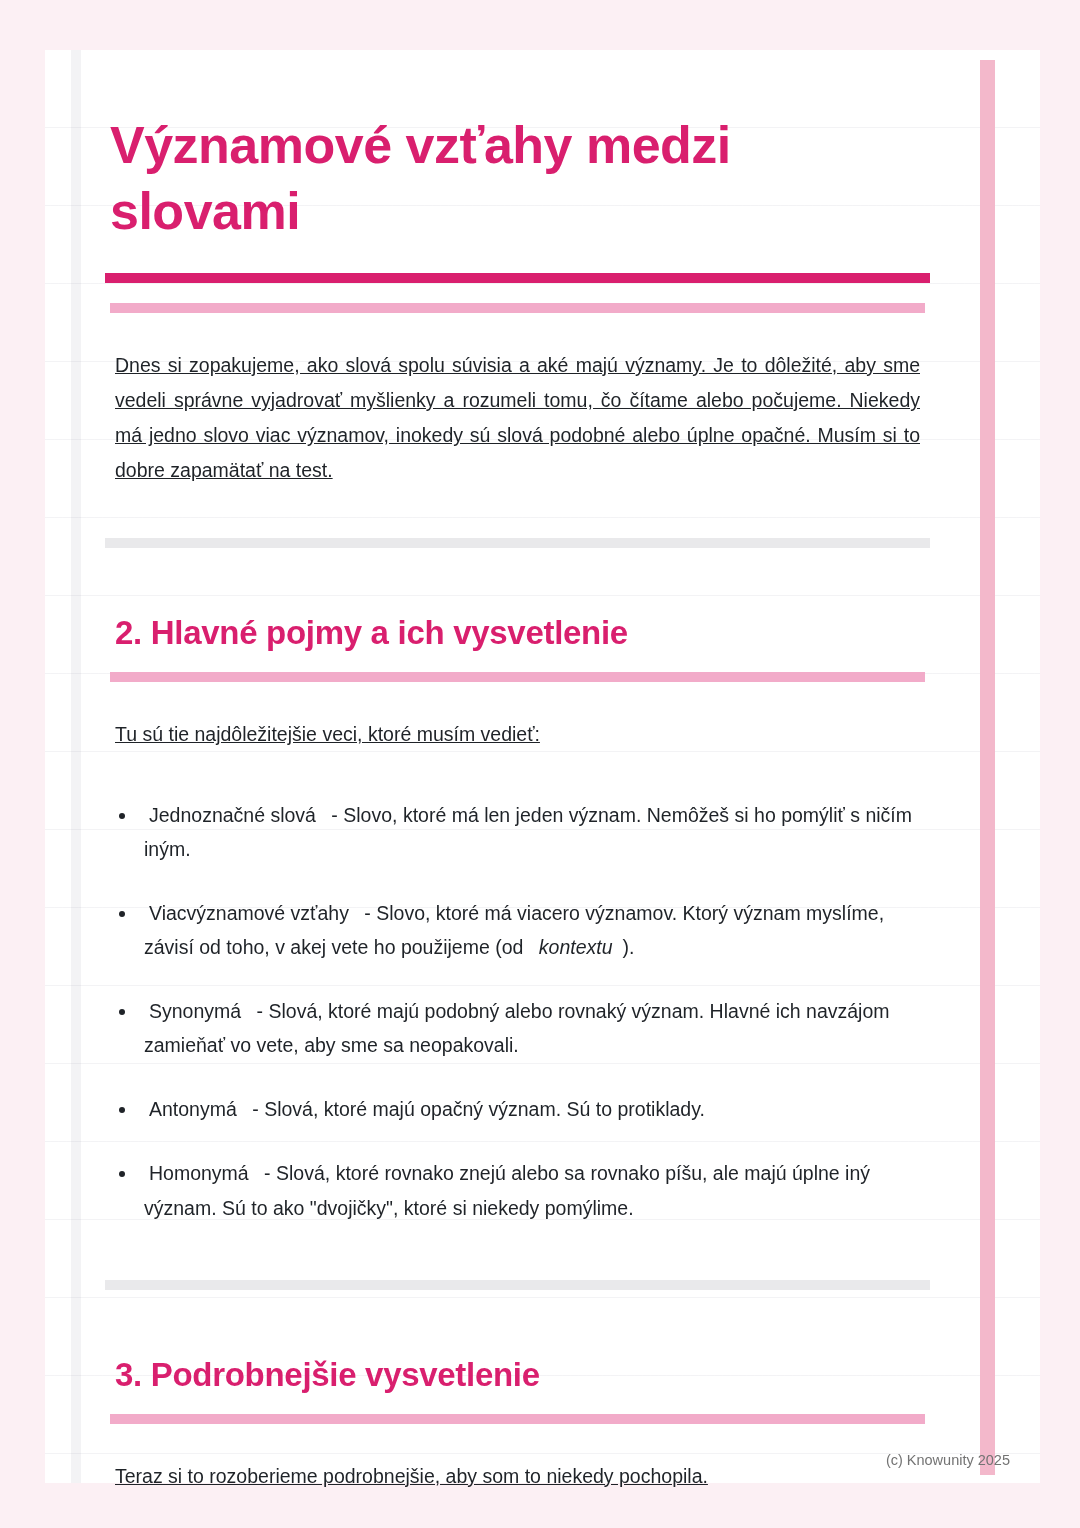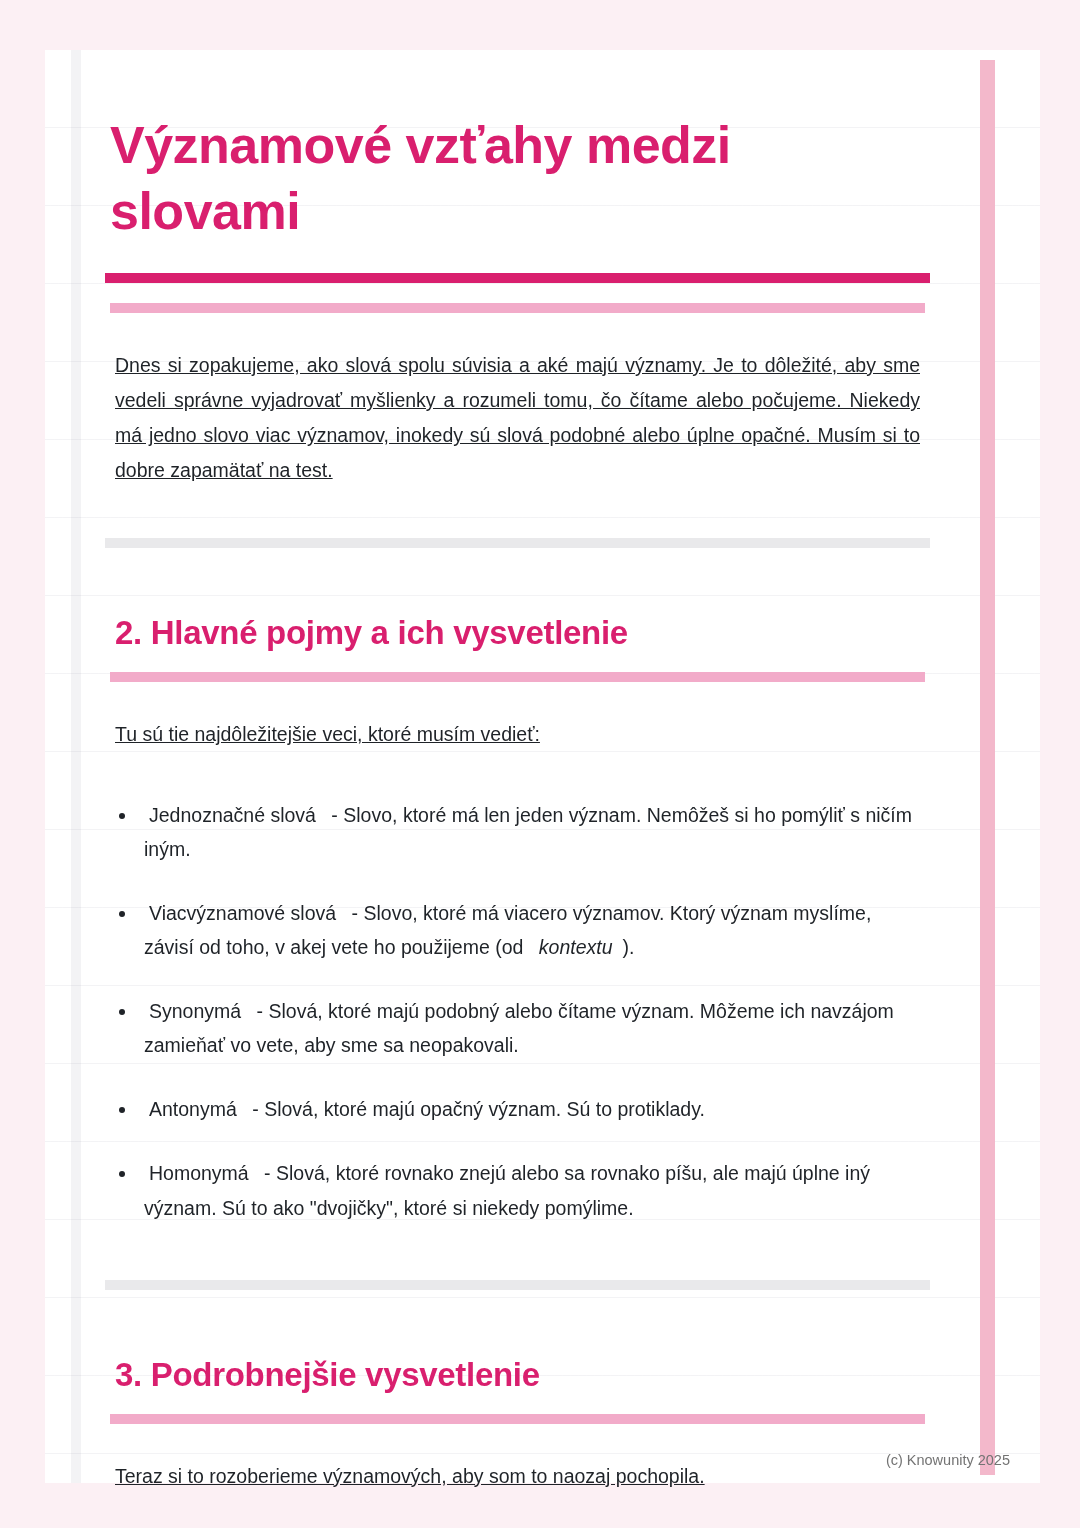--- a/index.html
+++ b/index.html
@@ -142,33 +142,33 @@
 
     <hr class="soft-divider">
 
     <section>
       <h2 class="section-heading">2. Hlavné pojmy a ich vysvetlenie</h2>
       <div class="heading-underline"></div>
       <p class="body-text">Tu sú tie najdôležitejšie veci, ktoré musím vedieť:</p>
 
       <ul class="term-list">
         <li><strong>Jednoznačné slová</strong><span> - Slovo, ktoré má len jeden význam. Nemôžeš si ho pomýliť s ničím iným.</span><em></em><span></span></li>
-        <li><strong>Viacvýznamové slová</strong><span> - Slovo, ktoré má viacero významov. Ktorý význam myslíme, závisí od toho, v akej vete ho použijeme (od </span><em>kontextu</em><span>).</span></li>
-        <li><strong>Synonymá</strong><span> - Slová, ktoré majú podobný alebo čítame význam. Môžeme ich navzájom zamieňať vo vete, aby sme sa neopakovali.</span><em></em><span></span></li>
+        <li><strong>Viacvýznamové vzťahy</strong><span> - Slovo, ktoré má viacero významov. Ktorý význam myslíme, závisí od toho, v akej vete ho použijeme (od </span><em>kontextu</em><span>).</span></li>
+        <li><strong>Synonymá</strong><span> - Slová, ktoré majú podobný alebo rovnaký význam. Hlavné ich navzájom zamieňať vo vete, aby sme sa neopakovali.</span><em></em><span></span></li>
         <li><strong>Antonymá</strong><span> - Slová, ktoré majú opačný význam. Sú to protiklady.</span><em></em><span></span></li>
         <li><strong>Homonymá</strong><span> - Slová, ktoré rovnako znejú alebo sa rovnako píšu, ale majú úplne iný význam. Sú to ako "dvojičky", ktoré si niekedy pomýlime.</span><em></em><span></span></li>
       </ul>
     </section>
 
     <hr class="soft-divider">
 
     <section>
       <h2 class="section-heading">3. Podrobnejšie vysvetlenie</h2>
       <div class="heading-underline"></div>
-      <p class="body-text">Teraz si to rozoberieme významových, aby som to naozaj pochopila.</p>
+      <p class="body-text">Teraz si to rozoberieme podrobnejšie, aby som to niekedy pochopila.</p>
 
 
       <div class="numbered-item">
         <span class="item-number">1.</span><strong>Jednoznačné slová:</strong>
       </div>
 
       <ul class="sub-bullet-list">
         <li>Majú len jeden význam.</li>
       </ul>
     </section>

